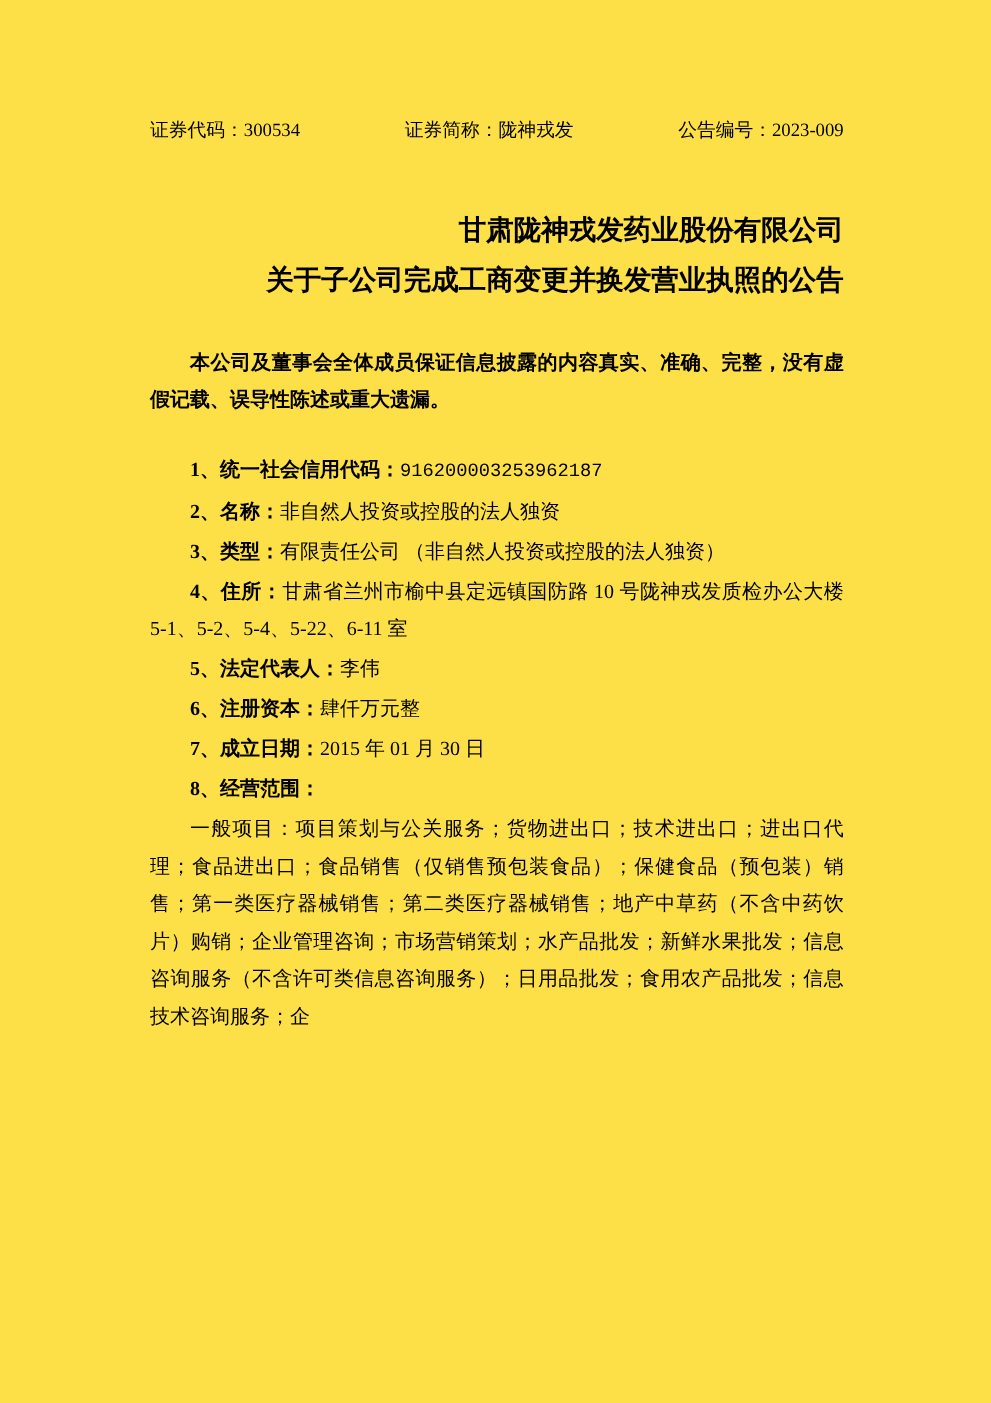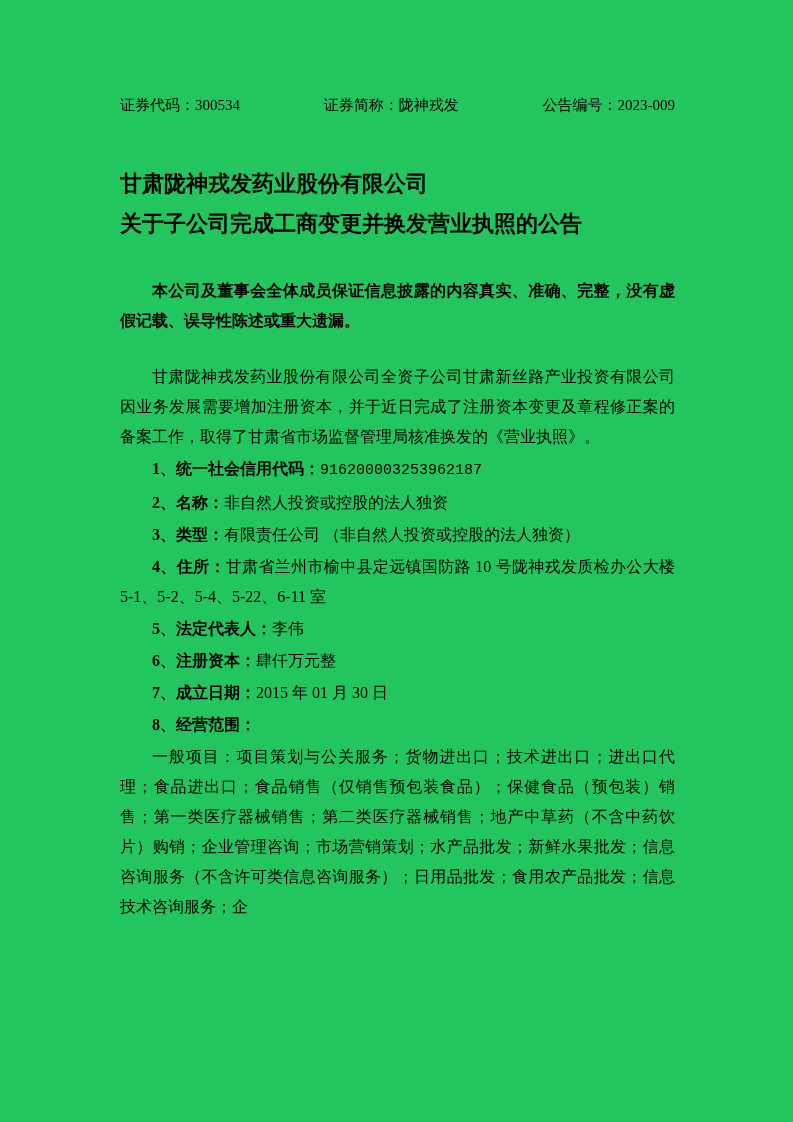--- a/index.html
+++ b/index.html
@@ -5,38 +5,38 @@
   html, body {
     margin: 0;
     padding: 0;
     background: #ffffff;
   }
   .page {
     position: relative;
     width: 793px;
     height: 1122px;
     box-sizing: border-box;
-    background: #22c55e;
+    background: #fde047;
     color: #000000;
     font-family: "Liberation Serif", "DejaVu Serif", serif;
     font-size: 16px;
     padding: 96px 118px 40px 120px;
     overflow: hidden;
   }
   .doc-header {
     display: flex;
     justify-content: space-between;
     align-items: baseline;
     font-size: 15px;
     line-height: 18px;
     white-space: nowrap;
   }
   .doc-title {
     margin-top: 50px;
-    text-align: left;
+    text-align: right;
   }
   .title-line {
     font-size: 22px;
     font-weight: 700;
     line-height: 40px;
     font-family: "Liberation Serif", "DejaVu Serif", serif;
   }
   .statement {
     margin-top: 32px;
     font-weight: 700;
@@ -87,21 +87,20 @@
 
   <div class="doc-title">
     <div class="title-line">甘肃陇神戎发药业股份有限公司</div>
     <div class="title-line">关于子公司完成工商变更并换发营业执照的公告</div>
   </div>
 
   <p class="statement">本公司及董事会全体成员保证信息披露的内容真实、准确、完整，没有虚假记载、误导性陈述或重大遗漏。</p>
 
   <div class="body-block">
 
-    <p class="para">甘肃陇神戎发药业股份有限公司全资子公司甘肃新丝路产业投资有限公司因业务发展需要增加注册资本，并于近日完成了注册资本变更及章程修正案的备案工作，取得了甘肃省市场监督管理局核准换发的《营业执照》。</p>
 
 
     <p class="item"><span class="label">1、统一社会信用代码：</span><span class="code-value">916200003253962187</span></p>
 
     <p class="item"><span class="label">2、名称：</span><span>非自然人投资或控股的法人独资</span></p>
 
     <p class="item"><span class="label">3、类型：</span><span>有限责任公司 （非自然人投资或控股的法人独资）</span></p>
 
     <p class="item"><span class="label">4、住所：</span><span>甘肃省兰州市榆中县定远镇国防路 10 号陇神戎发质检办公大楼5-1、5-2、5-4、5-22、6-11 室</span></p>
 

